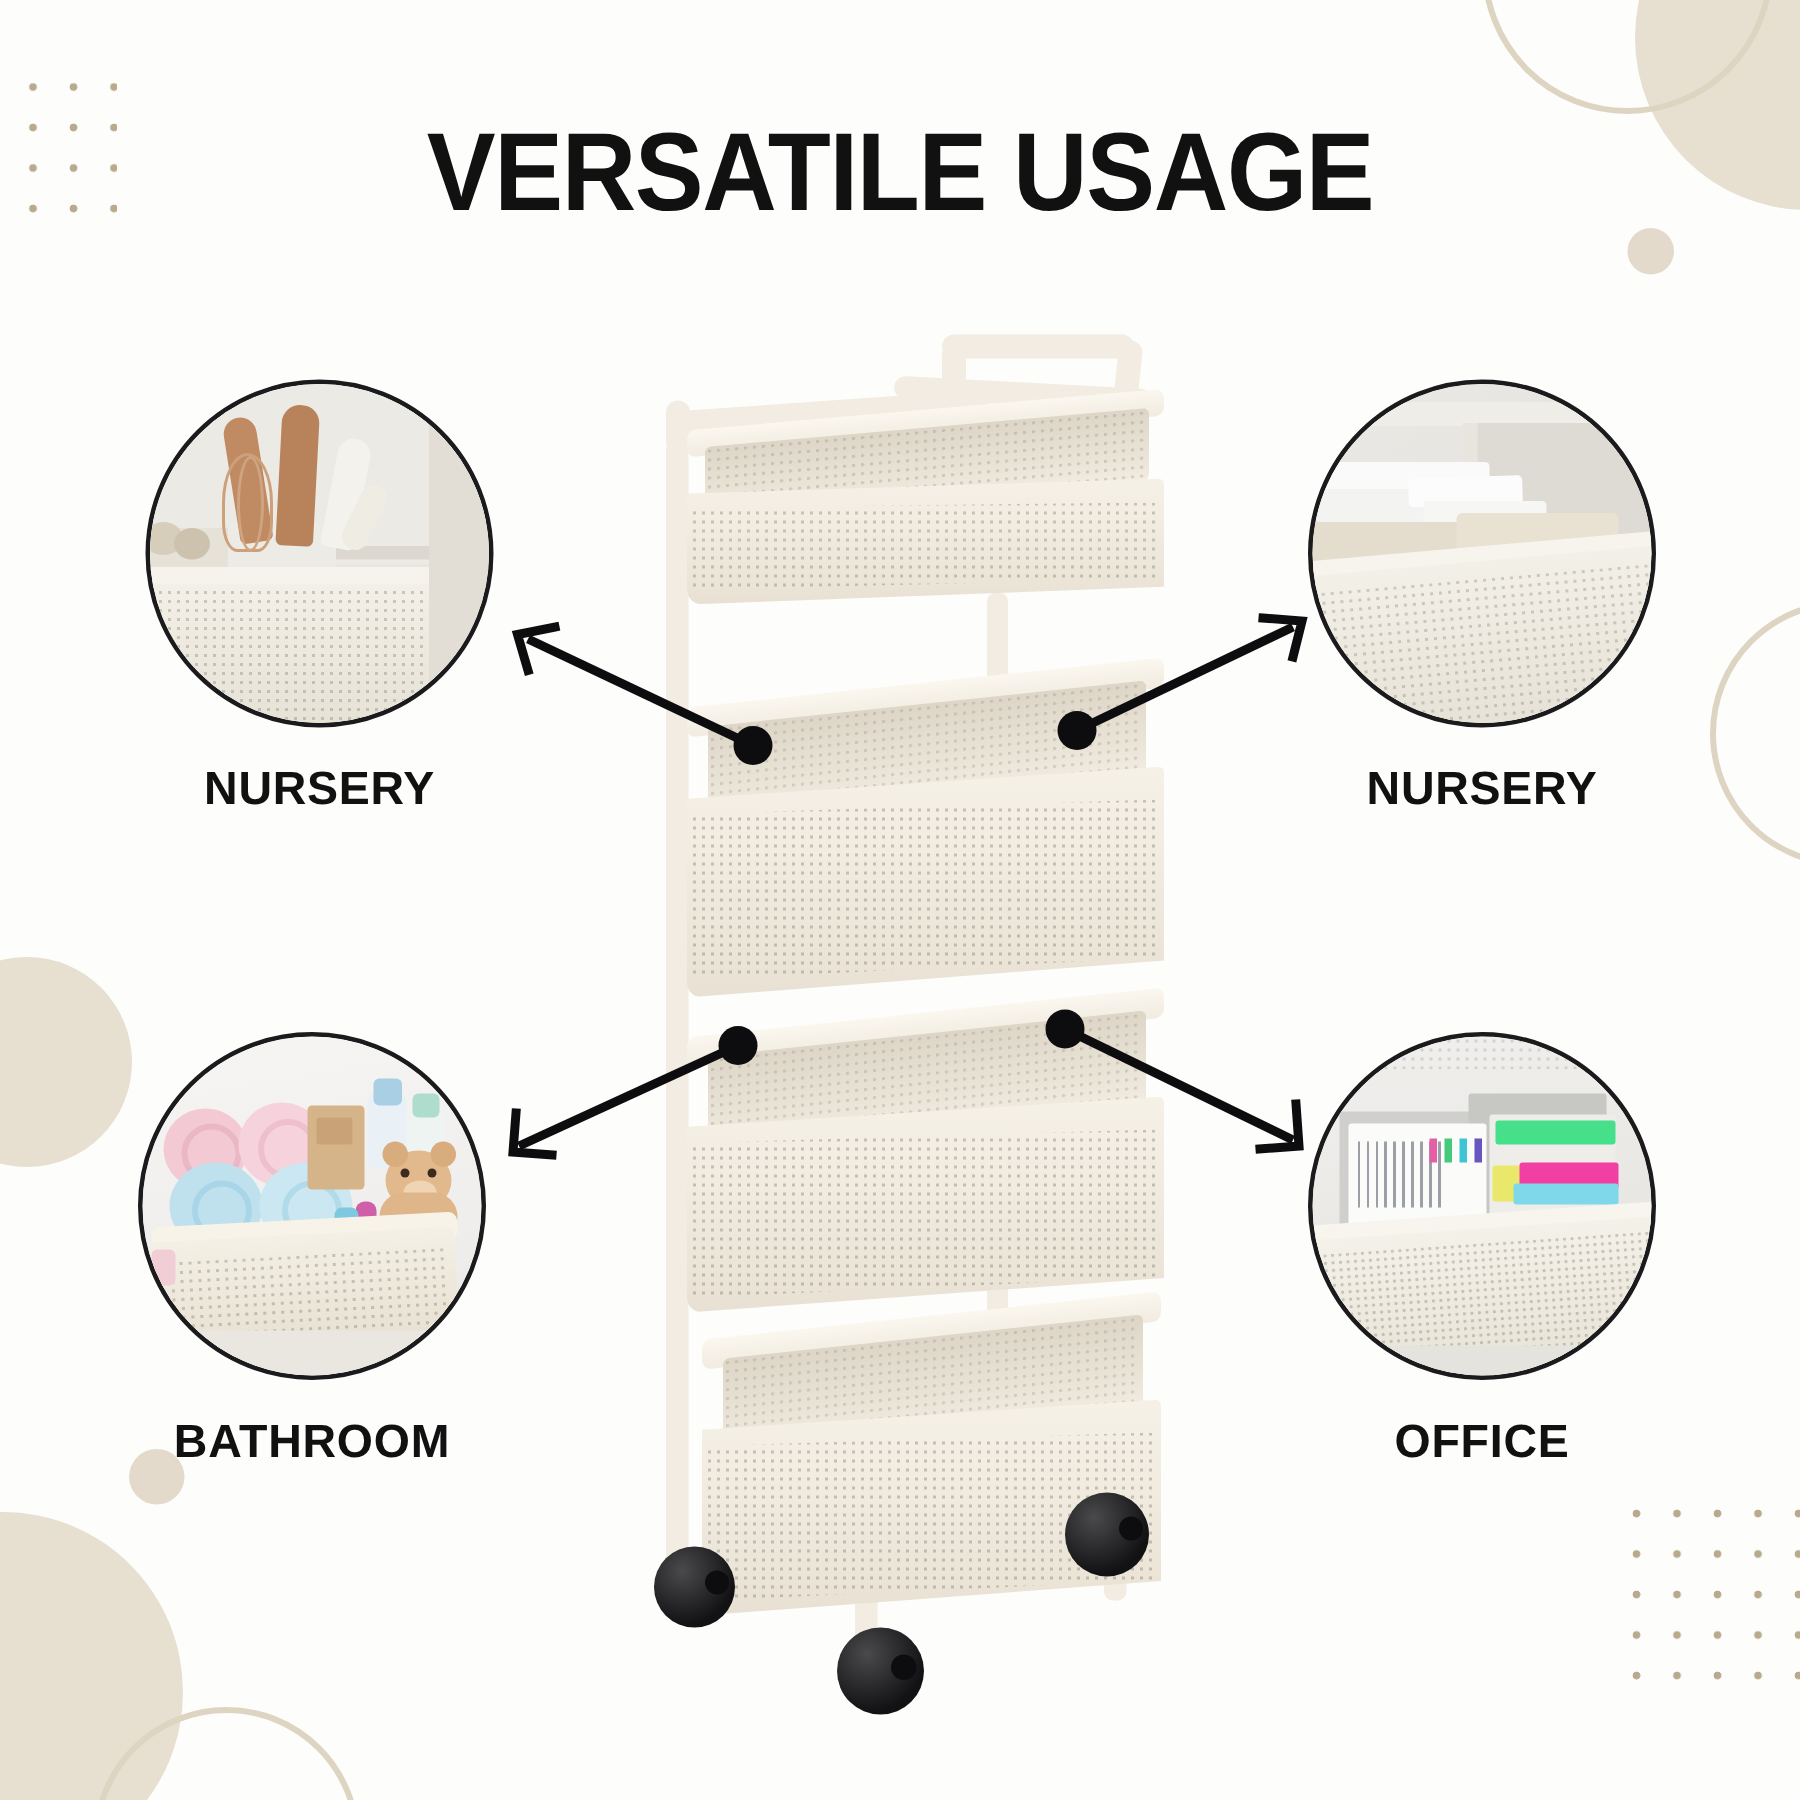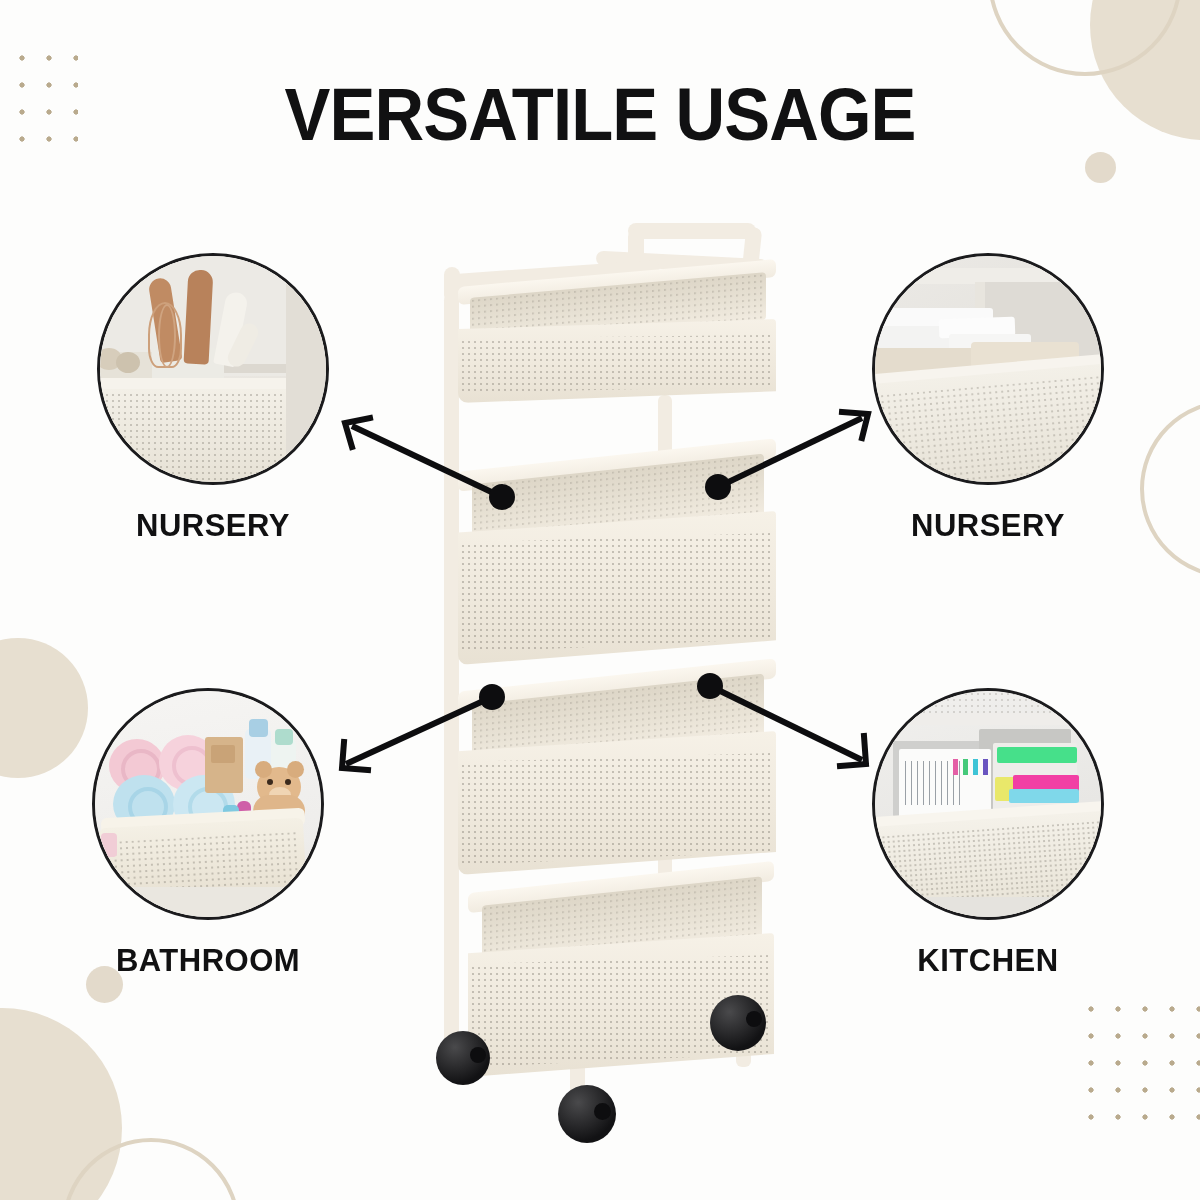--- a/index.html
+++ b/index.html
@@ -270,21 +270,21 @@
 
         <div class="sc" style="left:-10px;top:118px;width:248px;height:16px;
                     background:#f8f5ee;border-radius:5px;transform:rotate(-4deg);"></div>
         <div class="sc" style="left:-10px;top:128px;width:248px;height:96px;
                     background:linear-gradient(180deg,#f4f1e9,#e8e3d6);
                     border-radius:5px;transform:rotate(-4deg);"></div>
         <div class="sc meshfine" style="left:-10px;top:138px;width:248px;height:84px;opacity:.8;transform:rotate(-4deg);"></div>
         <div class="sc" style="left:0;top:206px;width:226px;height:24px;background:#e5e3de;"></div>
       </div>
     </div>
-    <div class="caption" style="top:255px;">KITCHEN</div>
+    <div class="caption" style="top:255px;">OFFICE</div>
   </div>
 
   <div id="cart">
 
     <div class="tube" style="left:228px;top:18px;width:128px;height:16px;"></div>
     <div class="tube" style="left:228px;top:24px;width:16px;height:44px;"></div>
     <div class="tube" style="left:196px;top:50px;width:172px;height:15px;transform:rotate(3deg);"></div>
     <div class="tube" style="left:344px;top:22px;width:16px;height:46px;transform:rotate(6deg);"></div>
 
     <div class="tube" style="left:48px;top:62px;width:212px;height:15px;transform:rotate(-4deg);"></div>

